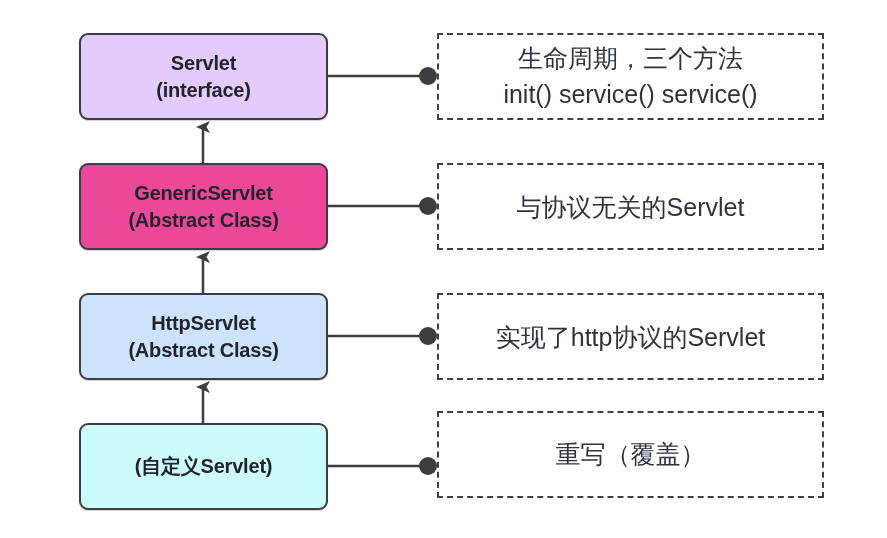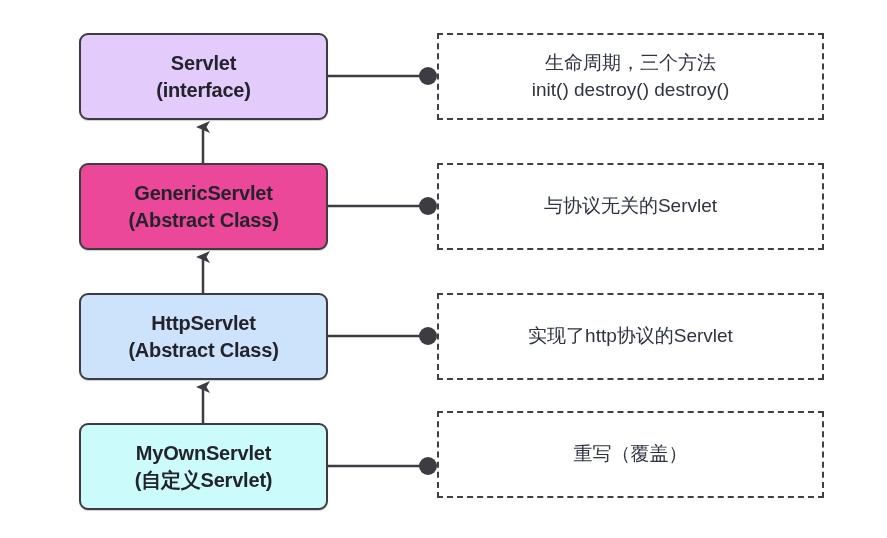--- a/index.html
+++ b/index.html
@@ -73,21 +73,21 @@
     box-sizing: border-box;
     border: 2.5px dashed #3f3f46;
     background: #ffffff;
     display: flex;
     flex-direction: column;
     align-items: center;
     justify-content: center;
     text-align: center;
     color: #2e3242;
     font-weight: normal;
-    font-size: 19px;
+    font-size: 25px;
     line-height: 1.42;
   }
   .note-box .line-1,
   .note-box .line-2 {
     display: block;
     white-space: nowrap;
   }
   .note-box.single-line { line-height: 1.2; }
 
   .note-box.row-0 { top: 33px; }
@@ -144,27 +144,26 @@
     <span class="line-1">GenericServlet</span>
     <span class="line-2">(Abstract Class)</span>
   </div>
 
   <div class="class-box row-2">
     <span class="line-1">HttpServlet</span>
     <span class="line-2">(Abstract Class)</span>
   </div>
 
   <div class="class-box row-3">
-    <span class="line-1">MyOwnServlet</span>
     <span class="line-2">(自定义Servlet)</span>
   </div>
 
   <div class="note-box row-0">
     <span class="line-1">生命周期，三个方法</span>
-    <span class="line-2">init() destroy() destroy()</span>
+    <span class="line-2">init() service() service()</span>
   </div>
 
   <div class="note-box row-2 single-line">
     <span class="line-1">实现了http协议的Servlet</span>
   </div>
 
   <div class="note-box row-1 single-line">
     <span class="line-1">与协议无关的Servlet</span>
   </div>
 

